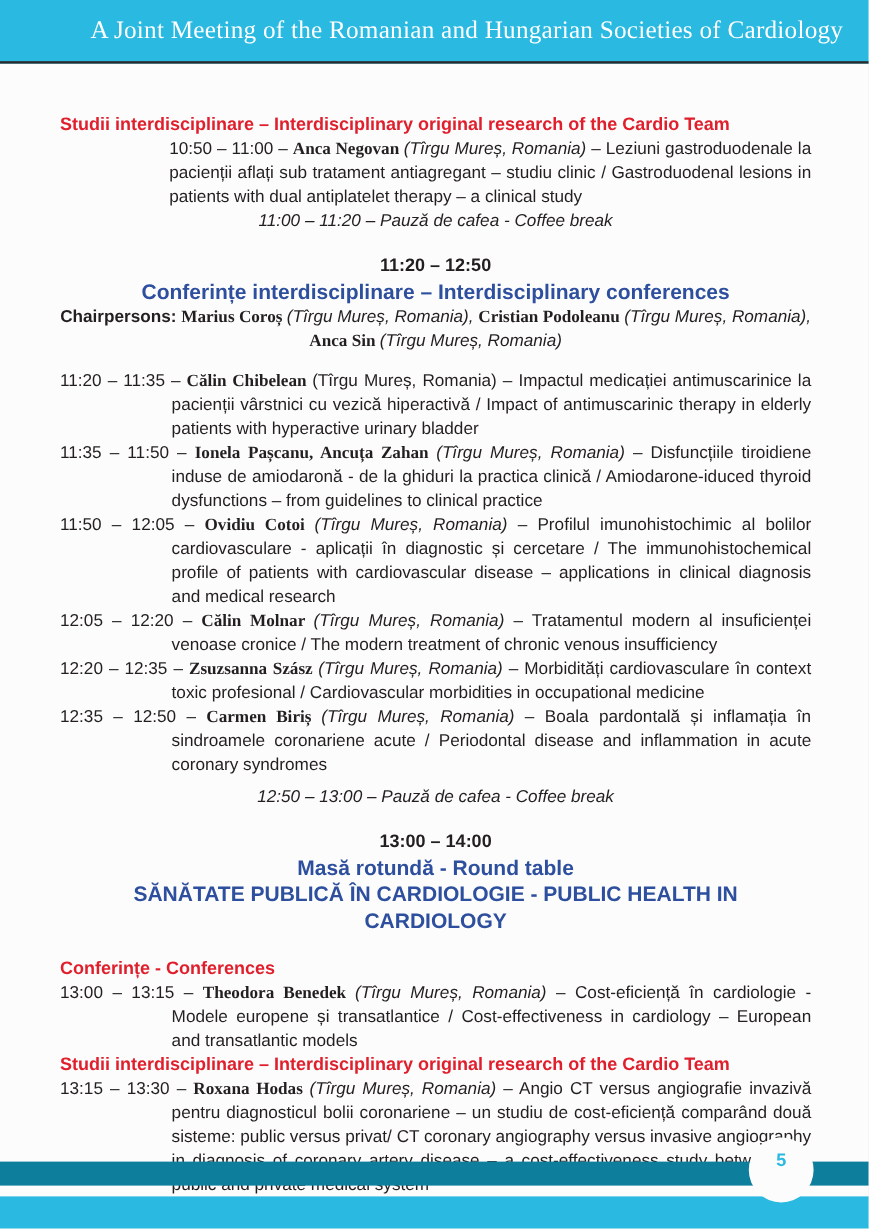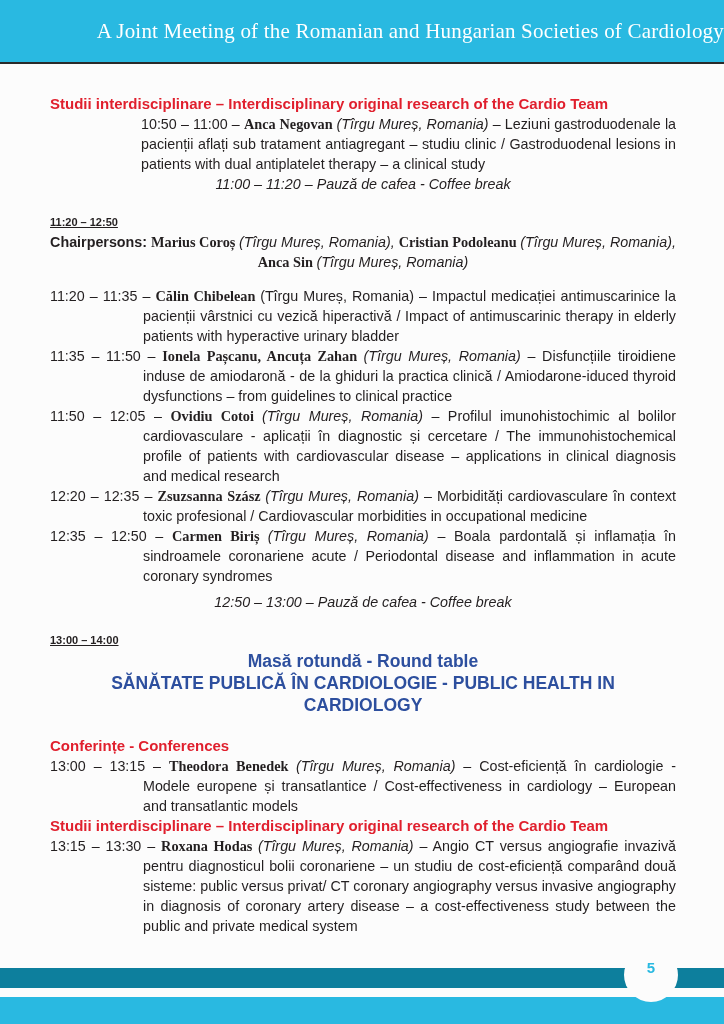--- a/index.html
+++ b/index.html
@@ -6,41 +6,41 @@
     --cyan:#29b9e1; --dark_teal:#0d7f9d; --red:#e01f2d; --blue:#2d4f9e; --text:#231f20; --white:#ffffff;
   }
   html,body{margin:0;padding:0;background:#e8e8e8;}
   .page{
     position:relative; width:724px; height:1024px; margin:0 auto;
     background:#fcfcfc; overflow:hidden;
     font-family:"Liberation Sans", sans-serif; color:var(--text);
   }
   
   .topbar{
-    position:absolute; top:0; left:0; width:724px; height:64px;
+    position:absolute; top:0; left:0; width:724px; height:53px;
     background:var(--cyan); border-bottom:2px solid #2a2a2a;
-    display:flex; align-items:center; justify-content:flex-end;
+    display:flex; align-items:center; justify-content:center;
     box-sizing:border-box; padding-left:54px;
   }
   .topbar-title{
     font-family:"Liberation Serif", serif; color:var(--white);
     font-size:21px; letter-spacing:.2px; white-space:nowrap;
   }
   
   .content{
     position:absolute; top:66px; left:0; width:724px; box-sizing:border-box;
     padding:0 48px 0 50px; font-size:14.3px; line-height:20px;
   }
   p{margin:0;}
   .b{font-weight:bold;font-family:Liberation Serif, serif;}
   .i{font-style:italic;}
   .bi{font-weight:bold; }
   .red-heading{color:var(--red); font-weight:bold; font-size:15px;}
   .blue-heading{color:var(--blue); font-weight:bold; font-size:17.5px; line-height:22px; text-align:center;}
-  .time-range{font-weight:bold; font-size:11px; text-decoration:underline;}
+  .time-range{font-weight:bold; font-size:15px; text-align:center;}
   .break-line{font-style:italic; text-align:center;}
   .entry{text-align:justify;}
   .hang{padding-left:93px; text-indent:-93px;}
   .block{margin-left:91px;}
   .chair{text-align:center;}
   
   .mt-28{margin-top:28px;} .mt-18{margin-top:18px;} .mt-14{margin-top:14px;}
   .mt-12{} .mt-20{margin-top:20px;} .mt-6{margin-top:6px;}
   
   .bar-dark{position:absolute; left:0; bottom:36px; width:724px; height:20px; background:var(--dark_teal);}
@@ -64,29 +64,31 @@
 
   <main class="content">
 
     <p class="red-heading mt-28">Studii interdisciplinare – Interdisciplinary original research of the Cardio Team</p>
 
     <p class="entry block"><span>10:50 – 11:00 – </span><span class="b">Anca Negovan </span><span class="i">(Tîrgu Mureș, Romania) </span><span>– Leziuni gastroduodenale la pacienții aflați sub tratament antiagregant – studiu clinic / Gastroduodenal lesions in patients with dual antiplatelet therapy – a clinical study</span></p>
 
     <p class="break-line mt-12">11:00 – 11:20  – Pauză de cafea - Coffee break</p>
 
     <p class="time-range mt-18">11:20 – 12:50</p>
+    <p class="blue-heading">Conferințe interdisciplinare – Interdisciplinary conferences</p>
 
     <p class="chair"><span class="bi">Chairpersons: </span><span class="b">Marius Coroș </span><span class="i">(Tîrgu Mureș, Romania), </span><span class="b">Cristian Podoleanu </span><span class="i">(Tîrgu Mureș, Romania),</span><br><span class="b">Anca Sin </span><span class="i">(Tîrgu Mureș, Romania)</span></p>
 
     <p class="entry hang mt-14"><span>11:20  –  11:35  – </span><span class="b">Călin Chibelean </span><span>(Tîrgu Mureș, Romania) </span><span>–  Impactul medicației antimuscarinice la pacienții vârstnici cu vezică hiperactivă /  Impact of antimuscarinic therapy in elderly patients with hyperactive urinary bladder</span></p>
 
     <p class="entry hang"><span>11:35 – 11:50 – </span><span class="b">Ionela Pașcanu, Ancuța Zahan </span><span class="i">(Tîrgu Mureș, Romania) </span><span>– Disfuncțiile tiroidiene induse de amiodaronă - de la ghiduri la practica clinică / Amiodarone-iduced thyroid dysfunctions – from guidelines to clinical practice</span></p>
 
     <p class="entry hang"><span>11:50 – 12:05 – </span><span class="b">Ovidiu Cotoi </span><span class="i">(Tîrgu Mureș, Romania) </span><span>– Profilul imunohistochimic al bolilor cardiovasculare - aplicații în diagnostic și cercetare / The immunohistochemical profile of patients with cardiovascular disease – applications in clinical diagnosis and medical research</span></p>
 
+    <p class="entry hang"><span>12:05  – 12:20  – </span><span class="b">Călin Molnar </span><span class="i">(Tîrgu Mureș, Romania) </span><span>– Tratamentul modern al insuficienței venoase cronice / The modern treatment of chronic venous insufficiency</span></p>
 
     <p class="entry hang"><span>12:20  – 12:35 – </span><span class="b">Zsuzsanna Szász </span><span class="i">(Tîrgu Mureș, Romania) </span><span>– Morbidități cardiovasculare în context toxic profesional / Cardiovascular morbidities in occupational medicine</span></p>
 
     <p class="entry hang"><span>12:35  – 12:50 – </span><span class="b">Carmen Biriș </span><span class="i">(Tîrgu Mureș, Romania) </span><span>– Boala pardontală și inflamația în sindroamele coronariene acute / Periodontal disease and inflammation in acute coronary syndromes</span></p>
 
     <p class="break-line mt-6">12:50 – 13:00  – Pauză de cafea - Coffee break</p>
 
     <p class="time-range mt-18">13:00 – 14:00</p>
     <p class="blue-heading">Masă rotundă - Round table</p>
     <p class="blue-heading">SĂNĂTATE PUBLICĂ ÎN CARDIOLOGIE - PUBLIC HEALTH IN CARDIOLOGY</p>

